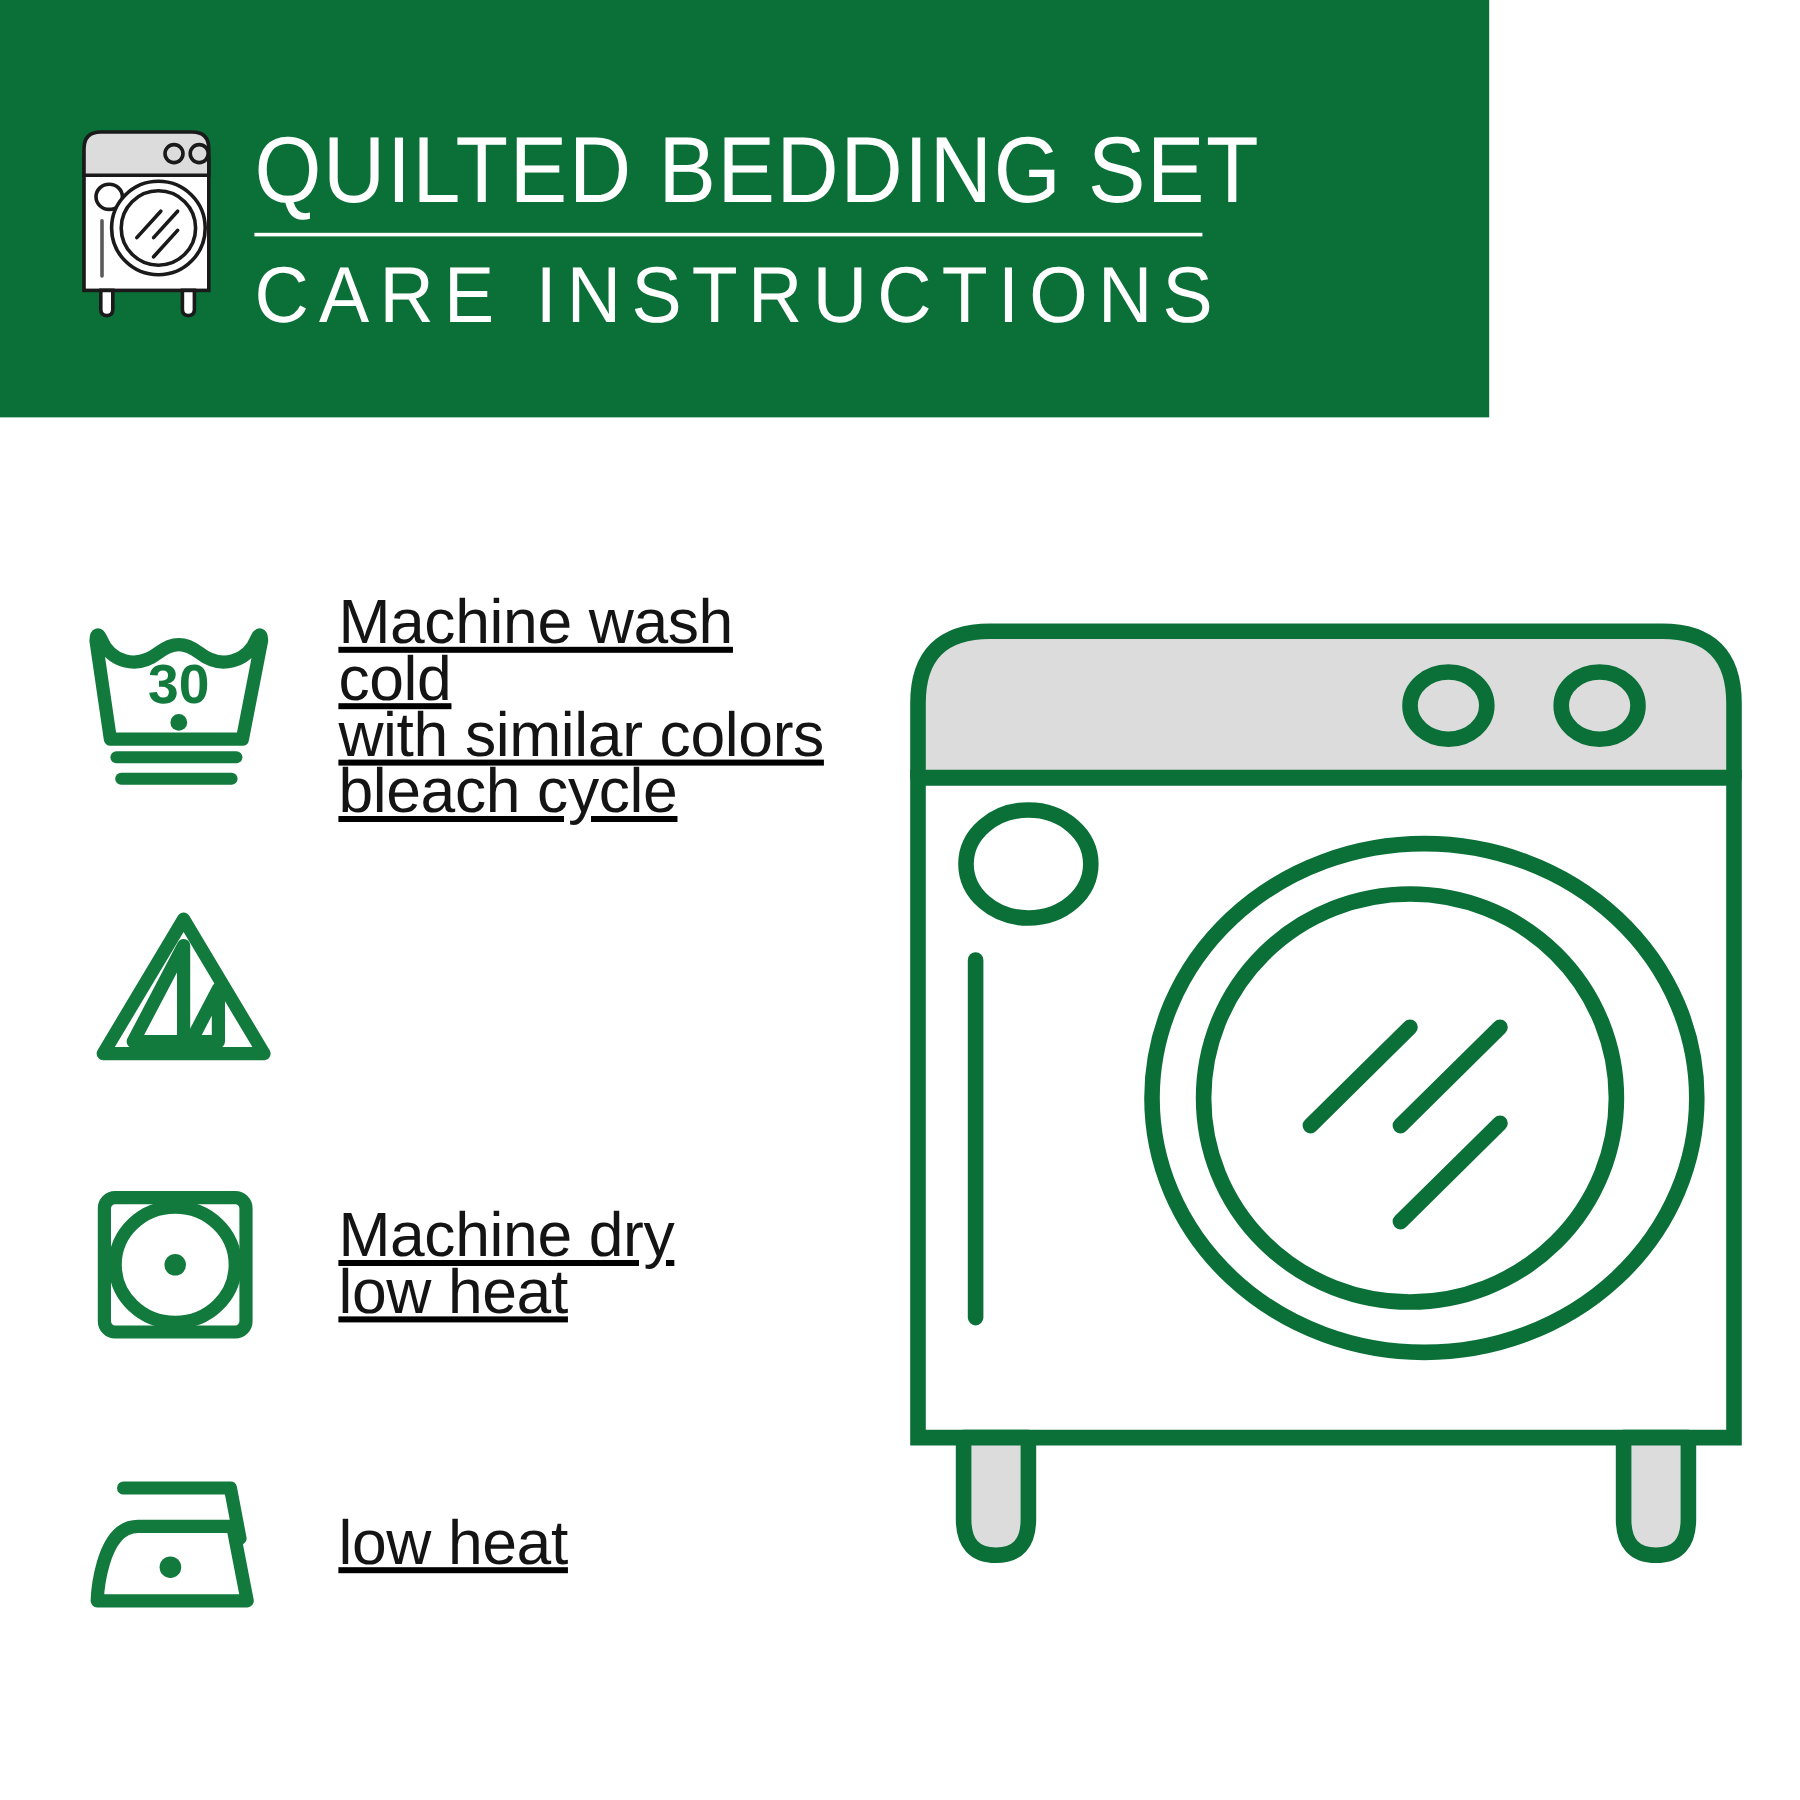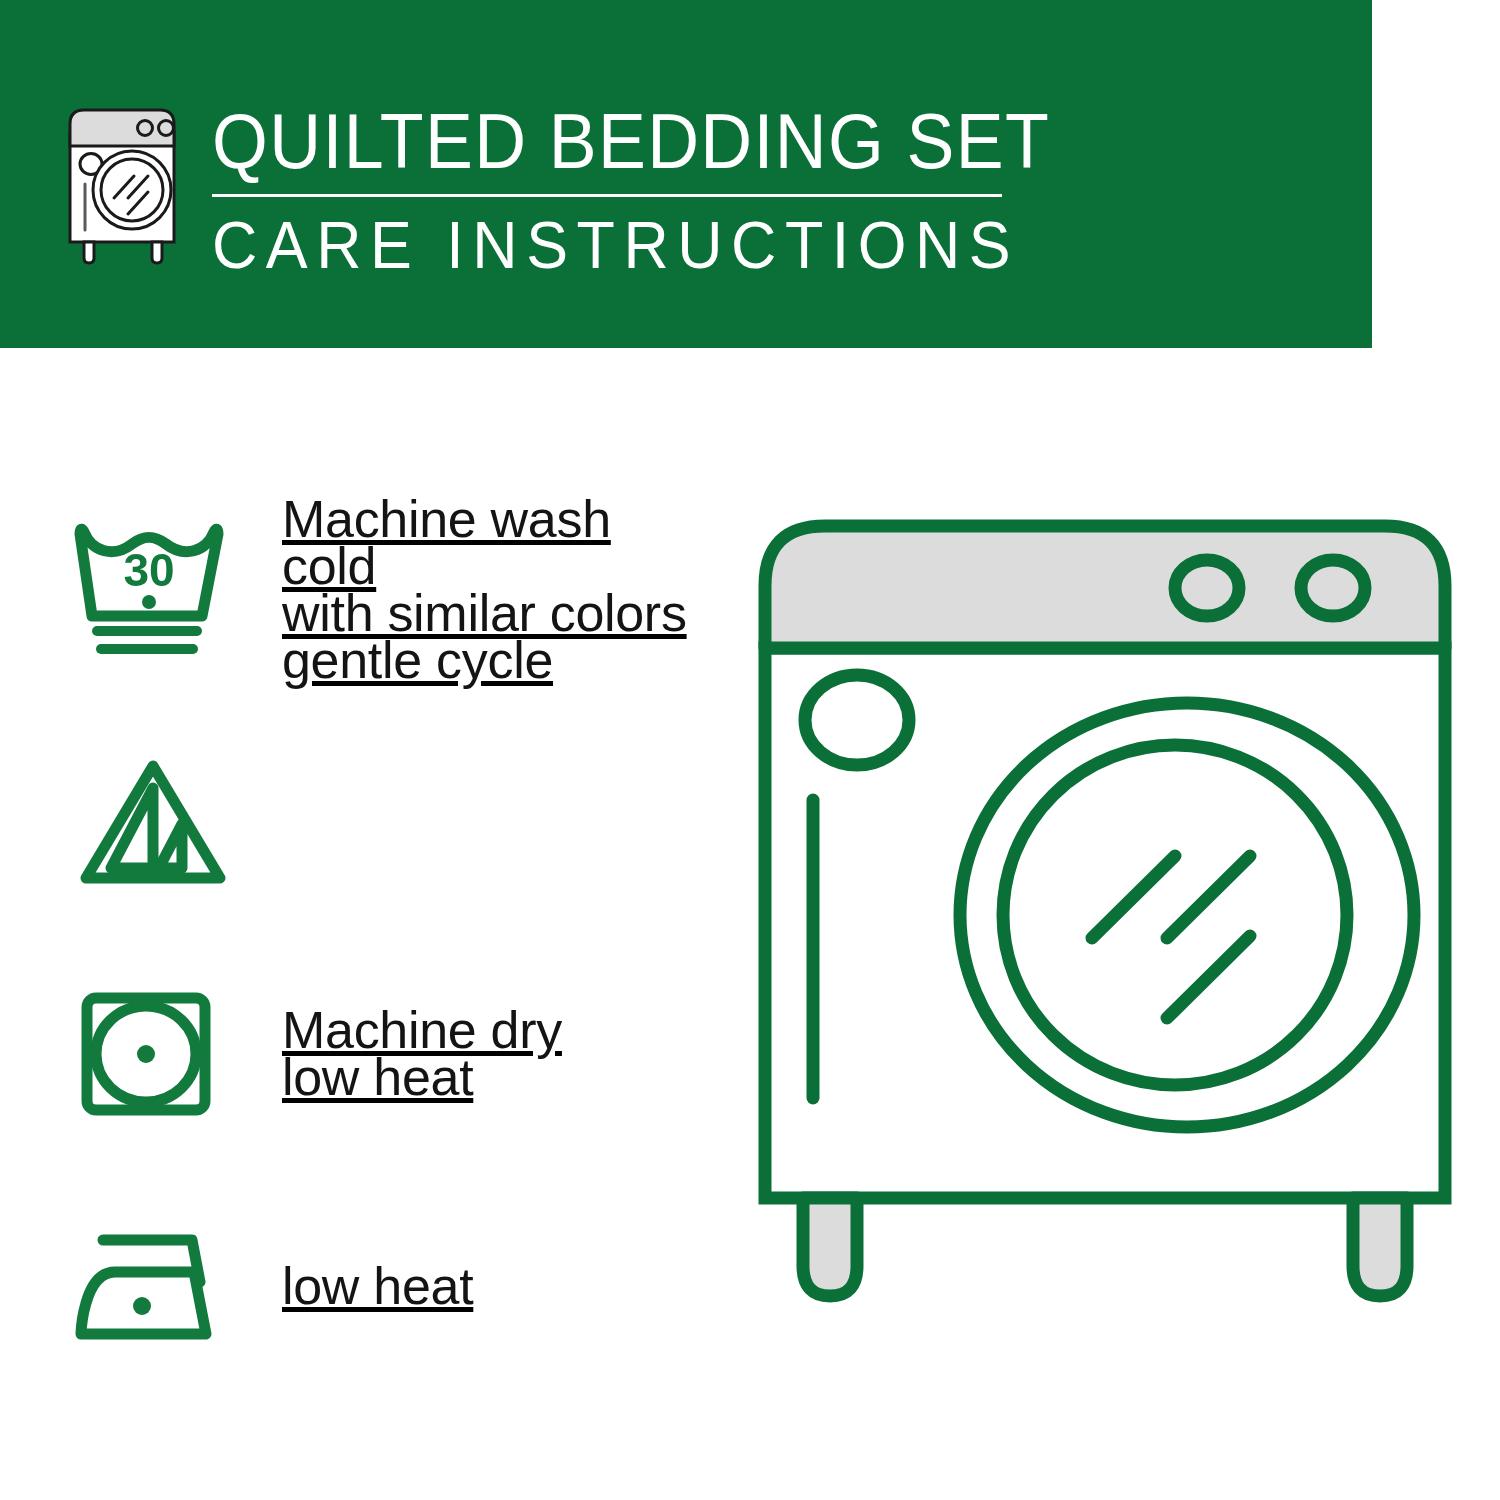--- a/index.html
+++ b/index.html
@@ -13,21 +13,21 @@
     font-family: "Liberation Sans", sans-serif;
     overflow: hidden;
     position: relative;
   }
 
   
   .header {
     position: absolute;
     left: 0;
     top: 0;
-    width: 1372px;
+    width: 1241px;
     height: 348px;
     background: #0a7038;
     box-sizing: border-box;
   }
   .header-inner {
     position: absolute;
     left: 62px;
     top: 98px;
     display: flex;
     flex-direction: row;
@@ -180,21 +180,21 @@
           <rect x="26" y="124" width="102" height="10" rx="5" fill="#137a3e"></rect>
 
           <text x="79" y="66" font-family="'Liberation Sans', sans-serif" font-size="46" font-weight="bold" fill="#137a3e" text-anchor="middle">30</text>
 
           <circle cx="79" cy="82" r="7" fill="#137a3e"></circle>
         </svg>
       </div>
       <div class="care-text">
         <div>Machine wash cold</div>
         <div>with similar colors</div>
-        <div>gentle cycle</div>
+        <div>bleach cycle</div>
       </div>
     </div>
 
     <div class="care-row">
       <div class="care-symbol">
         <svg width="166" height="140" viewBox="0 0 166 140">
 
           <path d="M83 14 L150 126 L16 126 Z" fill="none" stroke="#137a3e" stroke-width="11" stroke-linejoin="round"></path>
 
           <path d="M83 36 L83 116 L41 116 Z" fill="none" stroke="#137a3e" stroke-width="11" stroke-linejoin="round"></path>

